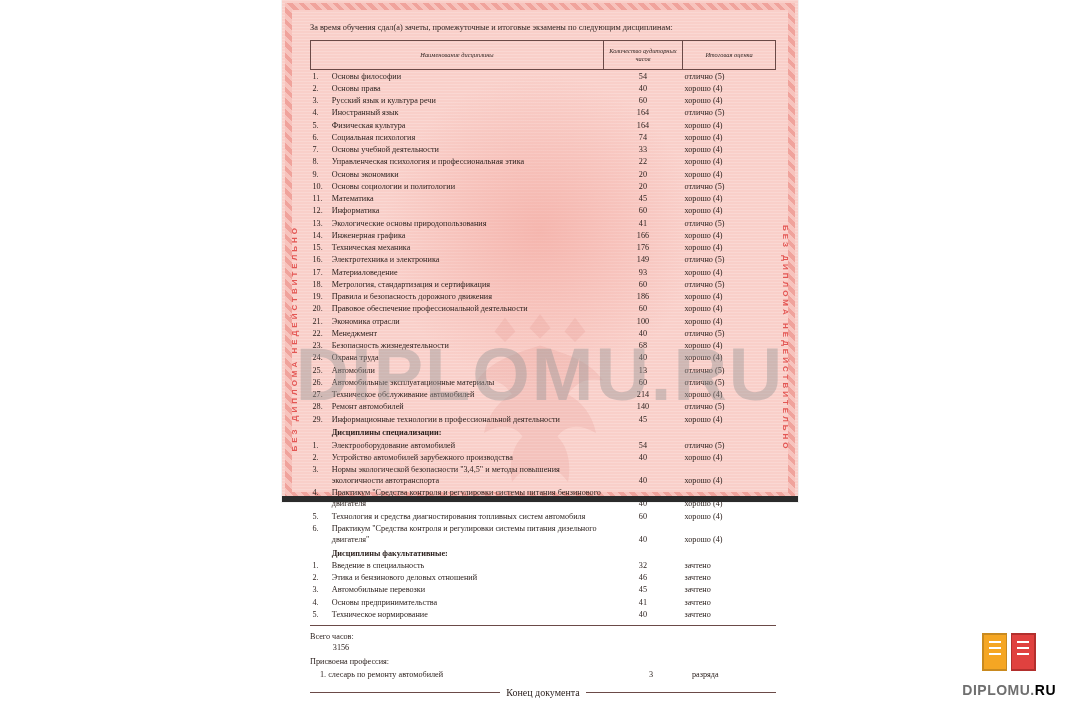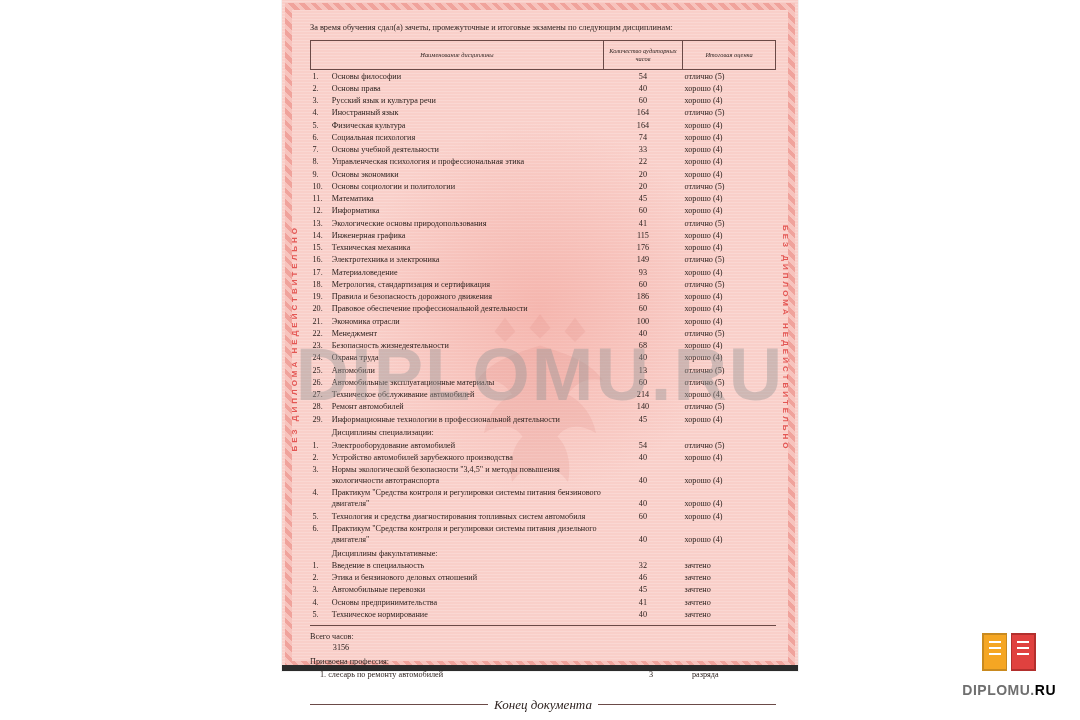--- a/index.html
+++ b/index.html
@@ -7,21 +7,21 @@
     width:1080px;height:720px;
     background:#ffffff;
     font-family:"Liberation Serif", serif;
     overflow:hidden;
     position:relative;
   }
   
   #sheet{
     position:absolute;
     left:282px; top:0px;
-    width:516px; height:671px;
+    width:516px; height:502px;
     background:#f9cfc9;
     background-image:
       radial-gradient(circle at 50% 46%, rgba(240,150,140,0.45) 0%, rgba(249,207,201,0) 42%),
       repeating-linear-gradient(0deg, rgba(255,255,255,0.18) 0px, rgba(255,255,255,0.18) 1px, rgba(0,0,0,0) 1px, rgba(0,0,0,0) 3px);
     box-shadow:0 0 0 1px rgba(0,0,0,0.05);
   }
   
   #sheet:before{
     content:"";
     position:absolute;inset:3px;
@@ -75,42 +75,41 @@
   th.c-mark{width:20%;border-right:none;}
   table.disc td{
     padding:0.6px 2px;
     vertical-align:top;
   }
   td.num{width:20px;text-align:left;padding-left:8px;}
   td.nm{padding-left:2px;}
   td.hrs{text-align:center;width:60px;}
   td.mk{padding-left:10px;width:80px;}
   tr.section td{
-    font-weight:normal;
+    font-weight:bold;
     padding-top:2px;
   }
   .totals{
     margin-top:4px;
     border-top:1px solid #6b4a47;
     padding-top:5px;
     font-size:8.2px;
   }
   .totals-row{display:flex;align-items:baseline;flex-direction:column;}
   .totals-row .lbl{width:300px;}
   .totals-row .val{width:62px;text-align:center;font-family:Liberation Serif, serif;}
   .assigned{margin-top:3px;}
   .assigned .line{display:flex;align-items:baseline;margin-top:2px;}
   .assigned .line .lbl{width:300px;padding-left:10px;}
   .assigned .line .val{width:62px;text-align:center;}
   .assigned .line .suf{padding-left:10px;}
   .endline{
-    margin-top:16px;
+    margin-top:6px;
     display:flex;align-items:center;gap:6px;
-    font-size:13px;
-    font-style:italic;
+    font-size:10px;
   }
   .endline .dash{flex:1;height:1px;background:#6b4a47;}
   
   .vstamp{
     position:absolute;
     top:225px;
     font-family:"Liberation Sans", sans-serif;
     font-size:8px;
     font-weight:bold;
     letter-spacing:3px;
@@ -248,21 +247,21 @@
           </tr>
         <tr>
             <td class="num">13.</td>
             <td class="nm">Экологические основы природопользования</td>
             <td class="hrs">41</td>
             <td class="mk">отлично (5)</td>
           </tr>
         <tr>
             <td class="num">14.</td>
             <td class="nm">Инженерная графика</td>
-            <td class="hrs">115</td>
+            <td class="hrs">166</td>
             <td class="mk">хорошо (4)</td>
           </tr>
         <tr>
             <td class="num">15.</td>
             <td class="nm">Техническая механика</td>
             <td class="hrs">176</td>
             <td class="mk">хорошо (4)</td>
           </tr>
         <tr>
             <td class="num">16.</td>

